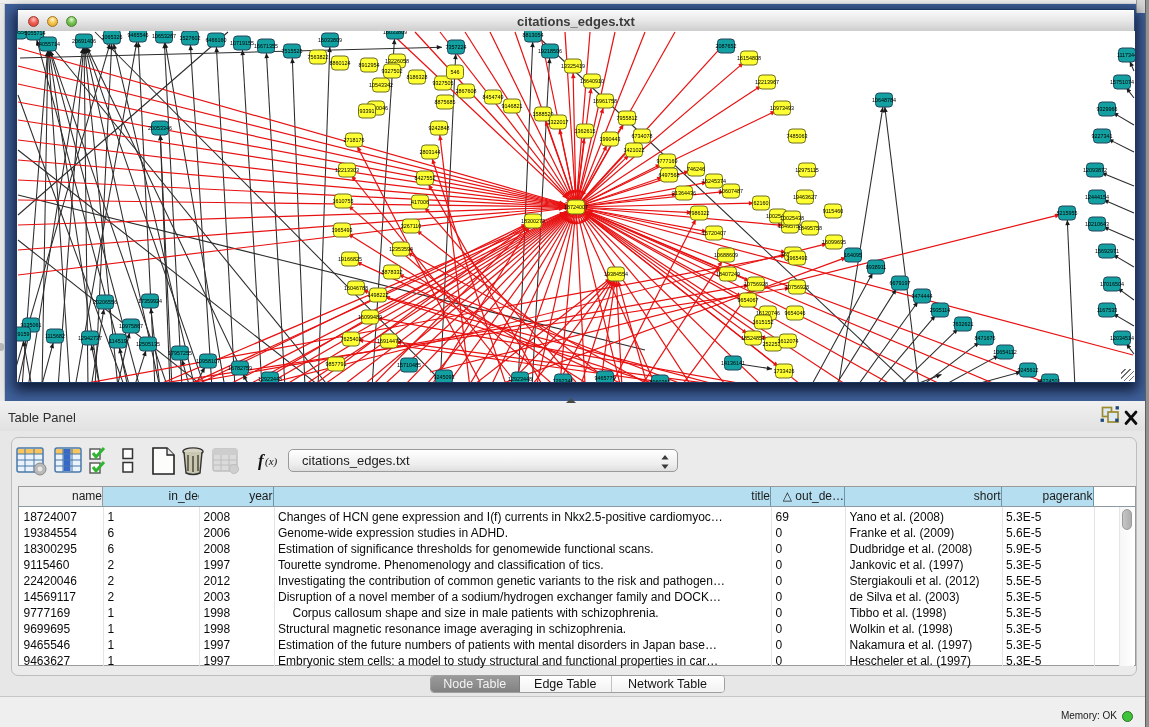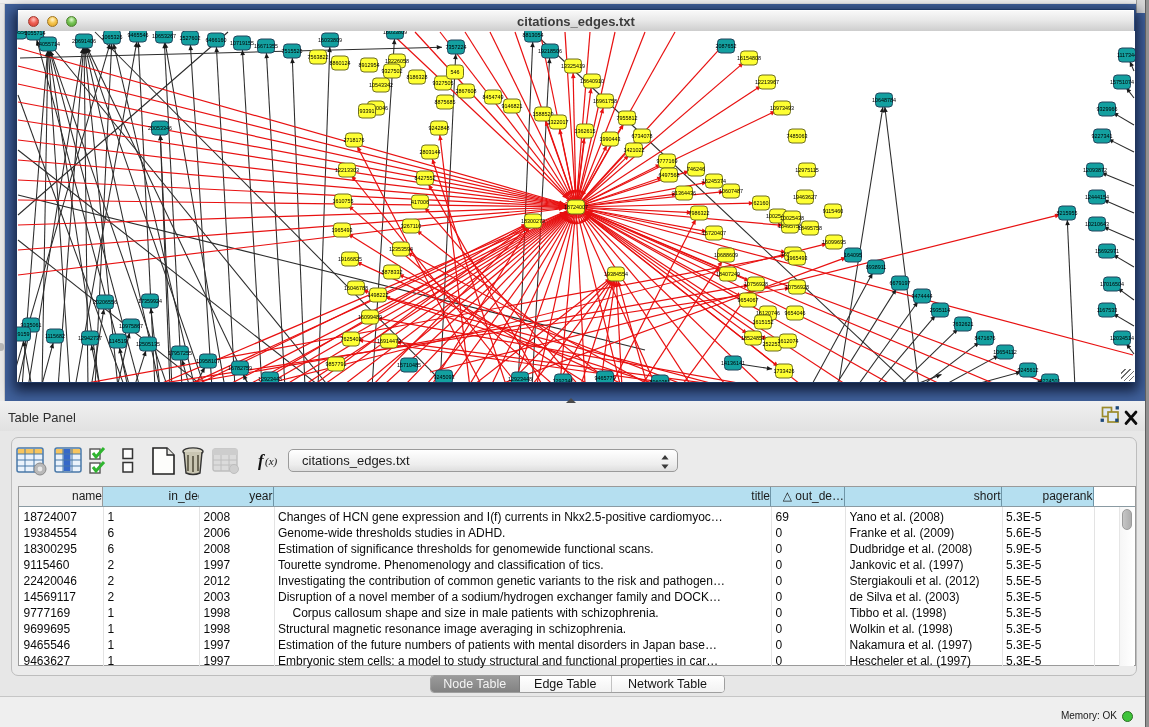--- a/index.html
+++ b/index.html
@@ -865,21 +865,21 @@
       <div class="cell" style="left:185.0px;width:68.5px">2008</div>
       <div class="cell" style="left:259.5px;width:491.5px">Changes of HCN gene expression and I(f) currents in Nkx2.5-positive cardiomyoc…</div>
       <div class="cell" style="left:757.0px;width:68px">69</div>
       <div class="cell" style="left:831.0px;width:150.5px">Yano et al. (2008)</div>
       <div class="cell" style="left:987.5px;width:86.0px">5.3E-5</div>
     </div>
     <div class="row" style="top:38px">
       <div class="cell" style="left:5.0px;width:78px">19384554</div>
       <div class="cell" style="left:89.0px;width:90px">6</div>
       <div class="cell" style="left:185.0px;width:68.5px">2006</div>
-      <div class="cell" style="left:259.5px;width:491.5px">Genome-wide thresholds studies in ADHD.</div>
+      <div class="cell" style="left:259.5px;width:491.5px">Genome-wide expression studies in ADHD.</div>
       <div class="cell" style="left:757.0px;width:68px">0</div>
       <div class="cell" style="left:831.0px;width:150.5px">Franke et al. (2009)</div>
       <div class="cell" style="left:987.5px;width:86.0px">5.6E-5</div>
     </div>
     <div class="row" style="top:54px">
       <div class="cell" style="left:5.0px;width:78px">18300295</div>
       <div class="cell" style="left:89.0px;width:90px">6</div>
       <div class="cell" style="left:185.0px;width:68.5px">2008</div>
       <div class="cell" style="left:259.5px;width:491.5px">Estimation of significance thresholds for genomewide functional scans.</div>
       <div class="cell" style="left:757.0px;width:68px">0</div>

